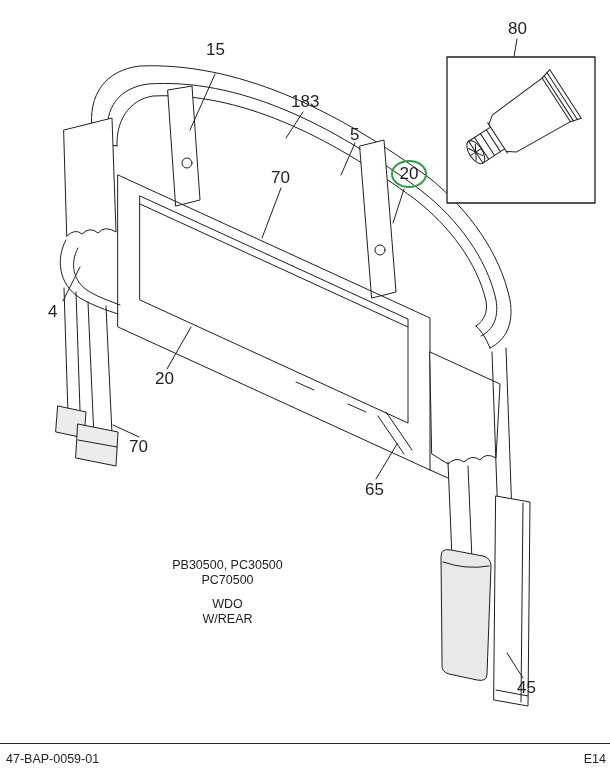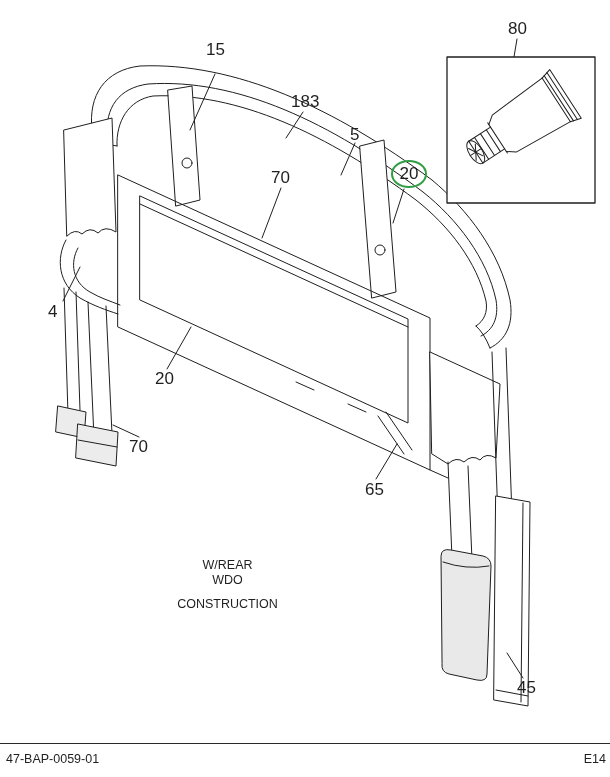--- a/index.html
+++ b/index.html
@@ -150,25 +150,28 @@
   <div class="callout circled" style="left:391px;top:160px">20</div>
   <div class="callout" style="left:48px;top:302px">4</div>
   <div class="callout" style="left:155px;top:369px">20</div>
   <div class="callout" style="left:129px;top:437px">70</div>
   <div class="callout" style="left:365px;top:480px">65</div>
   <div class="callout" style="left:517px;top:678px">45</div>
   <div class="callout" style="left:508px;top:19px">80</div>
 
   <div class="notes">
     <div class="group">
-      <div>W/REAR</div>
-      <div>WDO</div>
+      <div>PB30500, PC30500</div>
+      <div>PC70500</div>
     </div>
     <div class="group">
-      <div>CONSTRUCTION</div>
+      <div>WDO</div>
+      <div>W/REAR</div>
+    </div>
+    <div class="group">
     </div>
   </div>
 
   <div class="footer-line"></div>
   <div class="footer">
     <span class="doc">47-BAP-0059-01</span>
     <span class="pagecode">E14</span>
   </div>
 
 </div>

